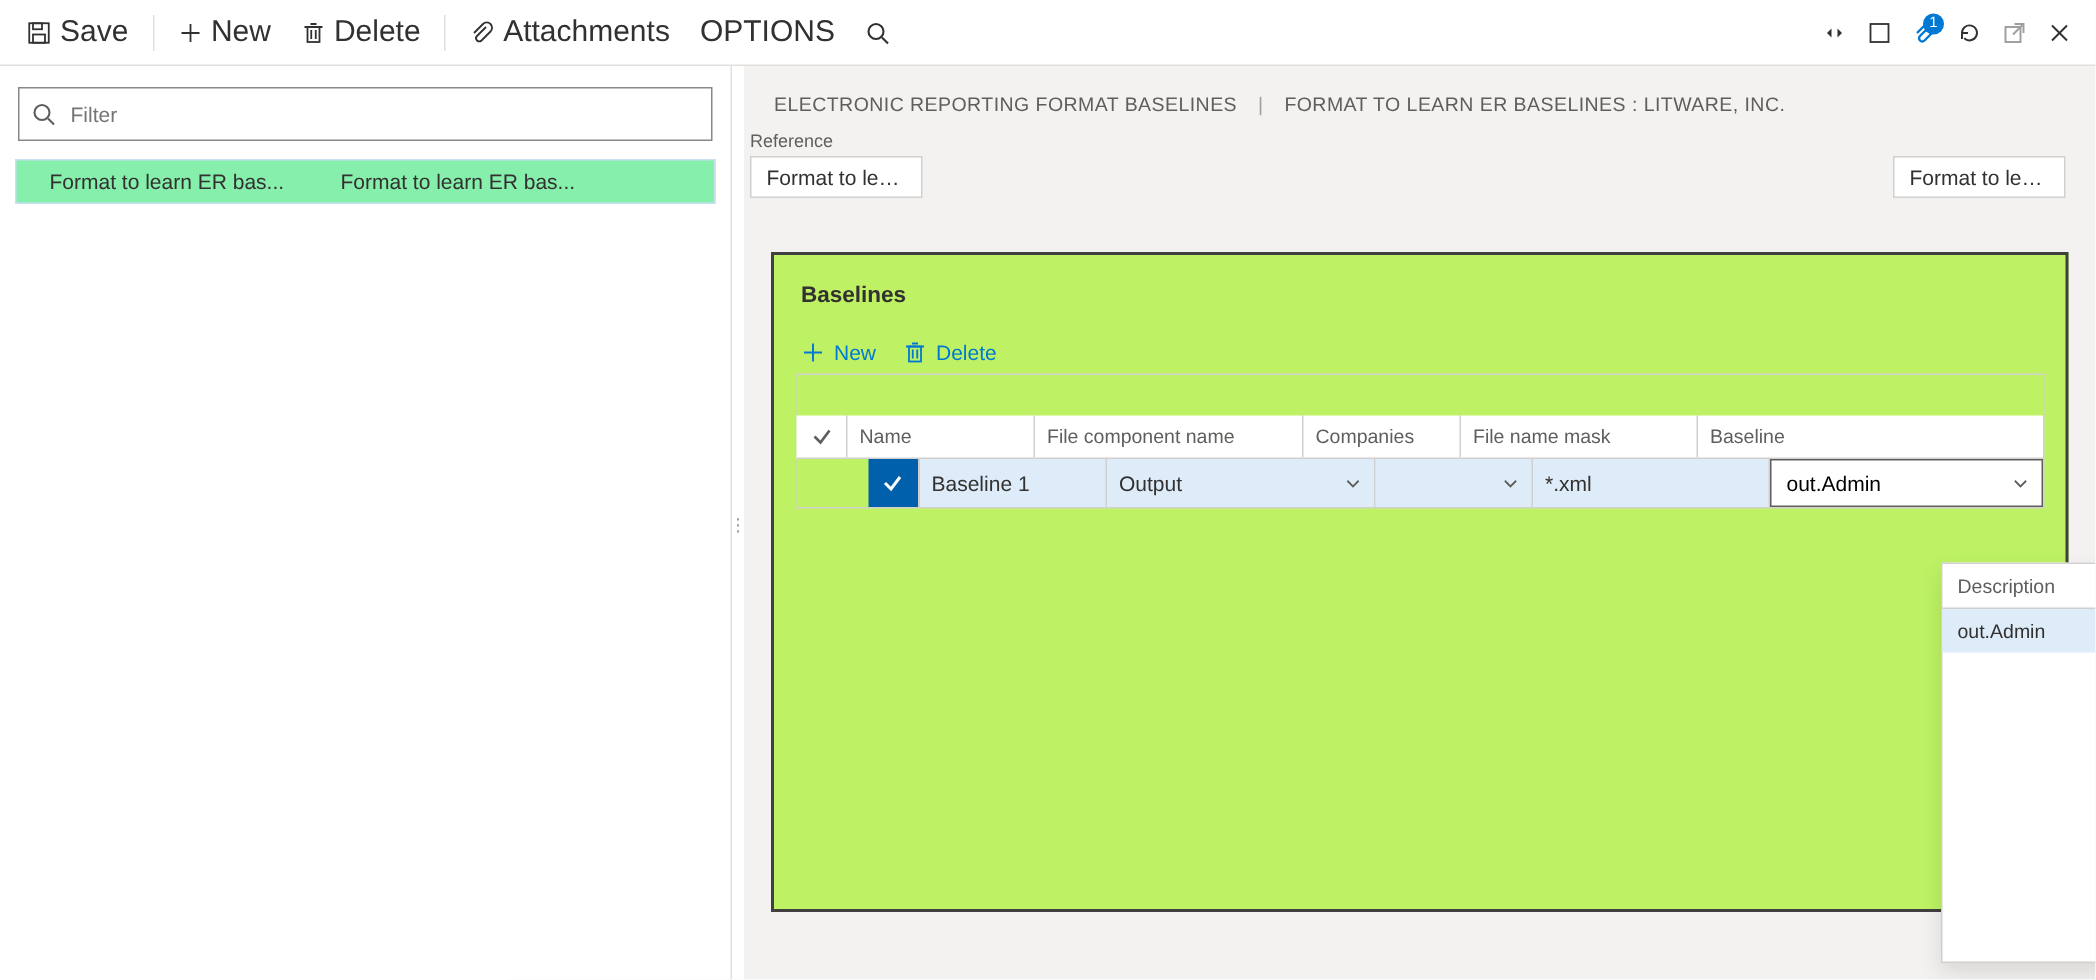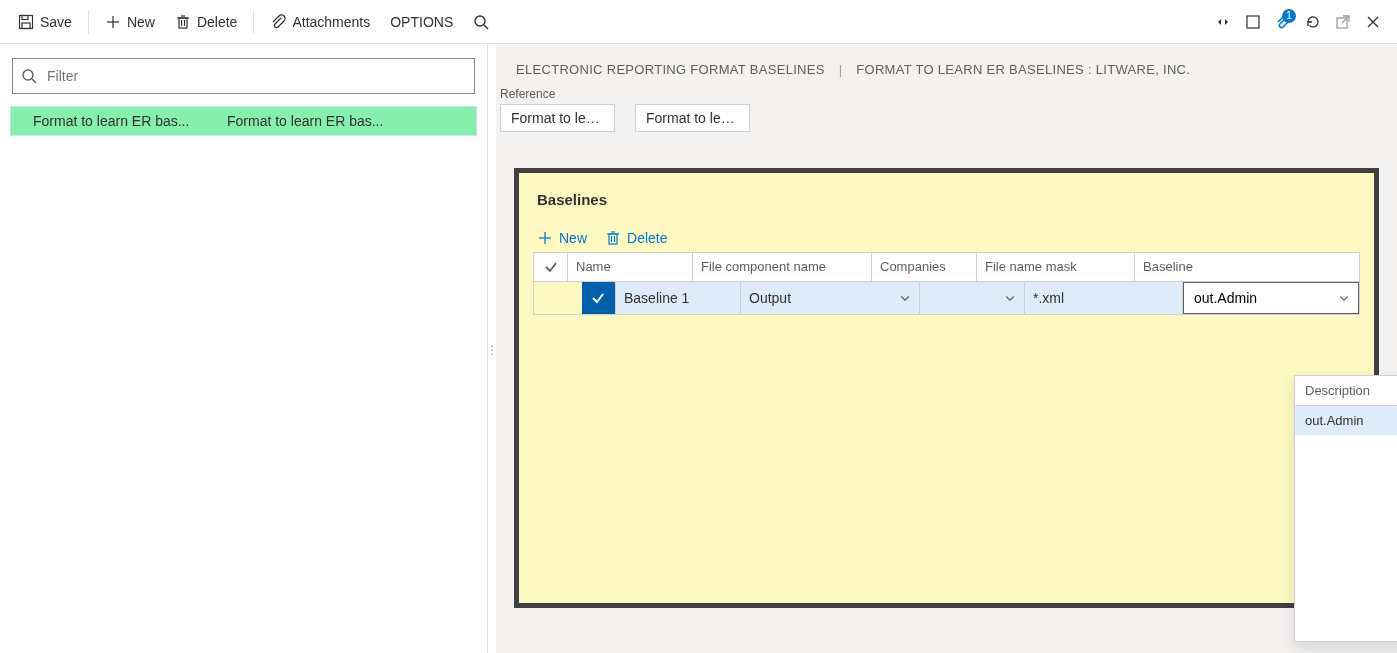--- a/index.html
+++ b/index.html
@@ -1,21 +1,21 @@
 <!DOCTYPE html>
 <html><head>
 <meta charset="utf-8">
 <style>
   * { box-sizing: border-box; }
   html, body { margin:0; padding:0; font-family: "Segoe UI", Arial, sans-serif; font-size:14px; color:#323130; background:#fff; }
   body { width:1397px; height:653px; overflow:hidden; position:relative; }
 
   
   .toolbar { height:44px; border-bottom:1px solid #e1dfdd; display:flex; align-items:center; padding:0 8px; gap:0; }
-  .tb-btn { display:flex; align-items:center; gap:6px; padding:6px 10px; cursor:pointer; border:none; background:transparent; font-size:14px; color:#323130; }
+  .tb-btn { display:flex; align-items:center; gap:6px; padding:6px 10px; cursor:pointer; border:none; background:transparent; font-size:20px; color:#323130; }
   .tb-sep { width:1px; height:24px; background:#e1dfdd; margin:0 6px; }
   .tb-right { margin-left:auto; display:flex; align-items:center; gap:14px; padding-right:8px; }
   .icon { width:16px; height:16px; display:inline-block; }
   svg { display:block; }
   .badge { position:relative; }
   .badge .count { position:absolute; top:-5px; right:-5px; background:#0078d4; color:#fff; border-radius:8px; font-size:10px; min-width:14px; height:14px; line-height:14px; text-align:center; padding:0 3px; }
 
   
   .main { display:flex; height:calc(100% - 44px); }
   .left { width:488px; border-right:1px solid #e1dfdd; padding:14px 12px; position:relative; }
@@ -31,32 +31,32 @@
   .list-row span { white-space:nowrap; overflow:hidden; text-overflow:ellipsis; }
   .list-row span:first-child { width:170px; }
   .list-row span:last-child { flex:1; }
 
   
   .crumb { padding:18px 20px 6px 20px; font-size:13px; color:#605e5c; letter-spacing:0.3px; }
   .crumb .sep { margin:0 10px; color:#a19f9d; }
 
   .field-group { padding:4px 20px 10px 4px; }
   .field-label { font-size:12px; color:#605e5c; margin-bottom:3px; }
-  .ref-row { display:flex; gap:20px; }
+  .ref-row { display:flex; gap:10px;justify-content:space-between; }
   .ref-cell { border:1px solid #d2d0ce; background:#fff; padding:5px 10px; min-width:115px; white-space:nowrap; overflow:hidden; text-overflow:ellipsis; max-width:115px; font-size:14px; }
 
-  .card { background:#fef9c3; margin:26px 18px 18px 18px; border:5px solid #404040; padding:18px 14px 18px 14px; min-height:440px; position:relative; }
+  .card { background:#bef264; margin:26px 18px 18px 18px; border:2px solid #404040; padding:18px 14px 18px 14px; min-height:440px; position:relative; }
   .card h2 { font-size:15px; font-weight:600; margin:0 0 22px 4px; }
 
   .grid-actions { display:flex; gap:18px; padding:0 0 6px 4px; }
   .link-btn { display:flex; align-items:center; gap:6px; color:#0078d4; cursor:pointer; font-size:14px; }
 
   
   .grid { border:1px solid #d2d0ce; }
-  .g-head { display:flex; border-bottom:1px solid #d2d0ce; background:#fff; }
+  .g-head { display:flex; border-bottom:1px solid #d2d0ce; background:#fff;margin-top:27px; }
   .g-head .cell { padding:6px 8px; font-size:13px; color:#605e5c; border-right:1px solid #d2d0ce; }
   .g-head .cell:last-child { border-right:none; }
   .g-row { display:flex;margin-left:48px; }
   .g-row .cell { padding:6px 8px; border-right:1px solid #d2d0ce; background:#deecf9; display:flex; align-items:center; justify-content:space-between; }
   .g-row .cell:last-child { border-right:none; background:#fff; }
   .col-check { width:34px; display:flex; align-items:center; justify-content:center; }
   .col-name { width:125px; }
   .col-fc   { width:179px; }
   .col-comp { width:105px; }
   .col-mask { width:158px; }

